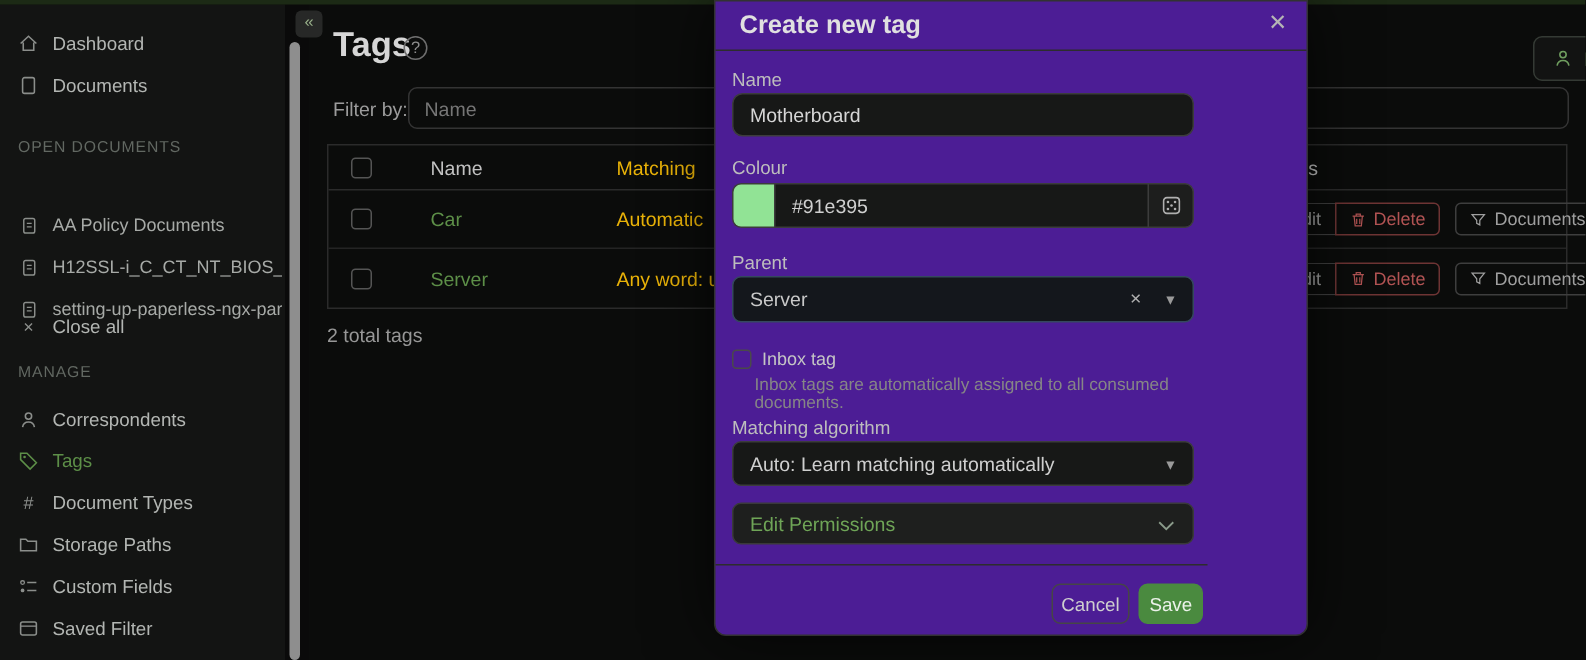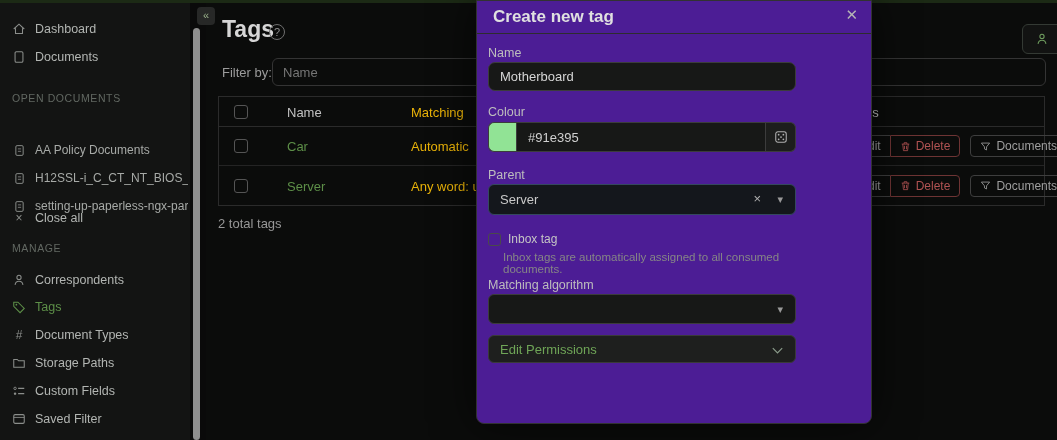--- a/index.html
+++ b/index.html
@@ -366,25 +366,30 @@
   </div>
 
   <div class="chk-row">
     <span class="chk-box"></span>
     <span class="chk-label">Inbox tag</span>
   </div>
   <div class="hint">Inbox tags are automatically assigned to all consumed documents.</div>
 
   <span class="m-label" style="top:277px">Matching algorithm</span>
   <div class="match-select">
+    <span class="val">Auto: Learn matching automatically</span>
     <span class="caret">▾</span>
   </div>
 
   <div class="accordion">
     <span class="val">Edit Permissions</span>
     <span class="chev">
         <svg viewBox="0 0 16 16" width="15" height="15">
           <path d="M3 5.5l5 5 5-5" stroke="currentColor" stroke-width="1.3" fill="none"></path>
         </svg>
       </span>
   </div>
 
+  <div class="m-footer">
+    <button class="btn-cancel">Cancel</button>
+    <button class="btn-save">Save</button>
+  </div>
 </div>
 
 </body></html>

